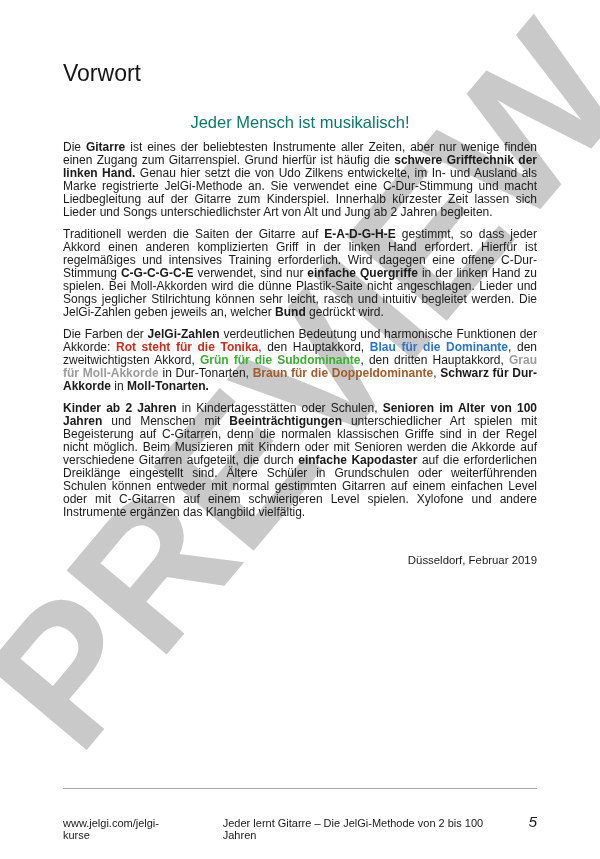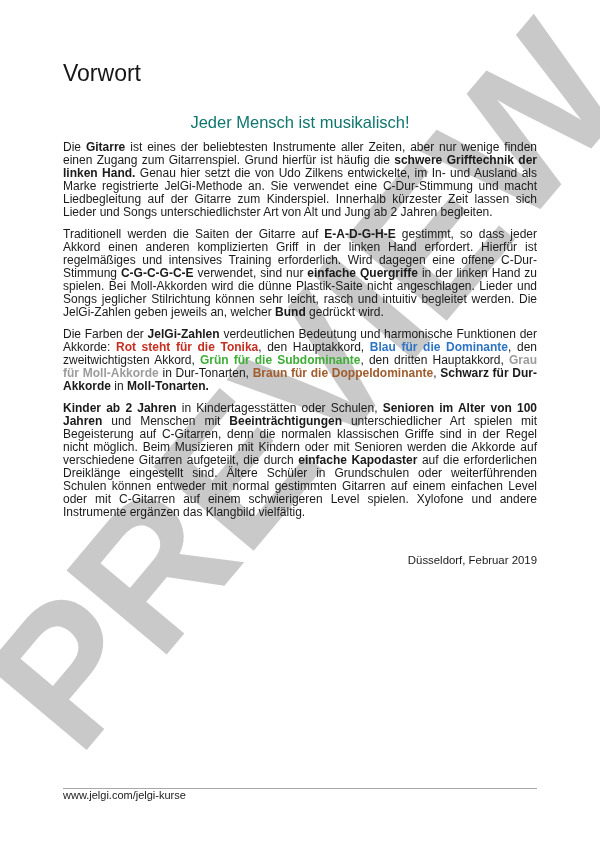--- a/index.html
+++ b/index.html
@@ -65,21 +65,21 @@
     font-size: 11.4px;
     line-height: 21px;
   }
   .footer {
     position: absolute;
     left: 63px;
     right: 63px;
     top: 788px;
     z-index: 1;
     border-top: 1px solid #a8a8a8;
-    padding-top: 0;
+    padding-top: 24px;
     display: flex;
     justify-content: space-between;
     align-items: baseline;
     font-size: 11px;
     gap: 39px;
   }
   .footer-right {
     display: flex;
     align-items: baseline;
   }
@@ -105,15 +105,19 @@
     <p class="body-para"><span>Die Farben der </span><span style="font-weight: 700;">JelGi-Zahlen</span><span> verdeutlichen Bedeutung und harmonische Funktionen der Akkorde: </span><span style="font-weight: 700; color: rgb(197, 47, 33);">Rot steht für die Tonika</span><span>, den Hauptakkord, </span><span style="font-weight: 700; color: rgb(45, 116, 196);">Blau für die Dominante</span><span>, den zweitwichtigsten Akkord, </span><span style="font-weight: 700; color: rgb(63, 174, 55);">Grün für die Subdominante</span><span>, den dritten Hauptakkord, </span><span style="font-weight: 700; color: rgb(155, 155, 155);">Grau für Moll-Akkorde</span><span> in Dur-Tonarten, </span><span style="font-weight: 700; color: rgb(160, 92, 44);">Braun für die Doppeldominante</span><span>, </span><span style="font-weight: 700;">Schwarz für Dur-Akkorde</span><span> in </span><span style="font-weight: 700;">Moll-Tonarten.</span></p>
     <p class="body-para"><span style="font-weight: 700;">Kinder ab 2 Jahren</span><span> in Kindertagesstätten oder Schulen, </span><span style="font-weight: 700;">Senioren im Alter von 100 Jahren</span><span> und Menschen mit </span><span style="font-weight: 700;">Beeinträchtigungen</span><span> unterschiedlicher Art spielen mit Begeisterung auf C-Gitarren, denn die normalen klassischen Griffe sind in der Regel nicht möglich. Beim Musizieren mit Kindern oder mit Senioren werden die Akkorde auf verschiedene Gitarren aufgeteilt, die durch </span><span style="font-weight: 700;">einfache Kapodaster</span><span> auf die erforderlichen Dreiklänge eingestellt sind. Ältere Schüler in Grundschulen oder weiterführenden Schulen können entweder mit normal gestimmten Gitarren auf einem einfachen Level oder mit C-Gitarren auf einem schwierigeren Level spielen. Xylofone und andere Instrumente ergänzen das Klangbild vielfältig.</span></p>
 
     <div class="signoff">
       <div>Düsseldorf, Februar 2019</div>
     </div>
   </div>
 
   <div class="footer">
     <span class="footer-url">www.jelgi.com/jelgi-kurse</span>
+    <span class="footer-right">
+      <span>Jeder lernt Gitarre – Die JelGi-Methode von 2 bis 100 Jahren</span>
+      <span class="pagenum">5</span>
+    </span>
   </div>
 
 </div>
 
 </body></html>

